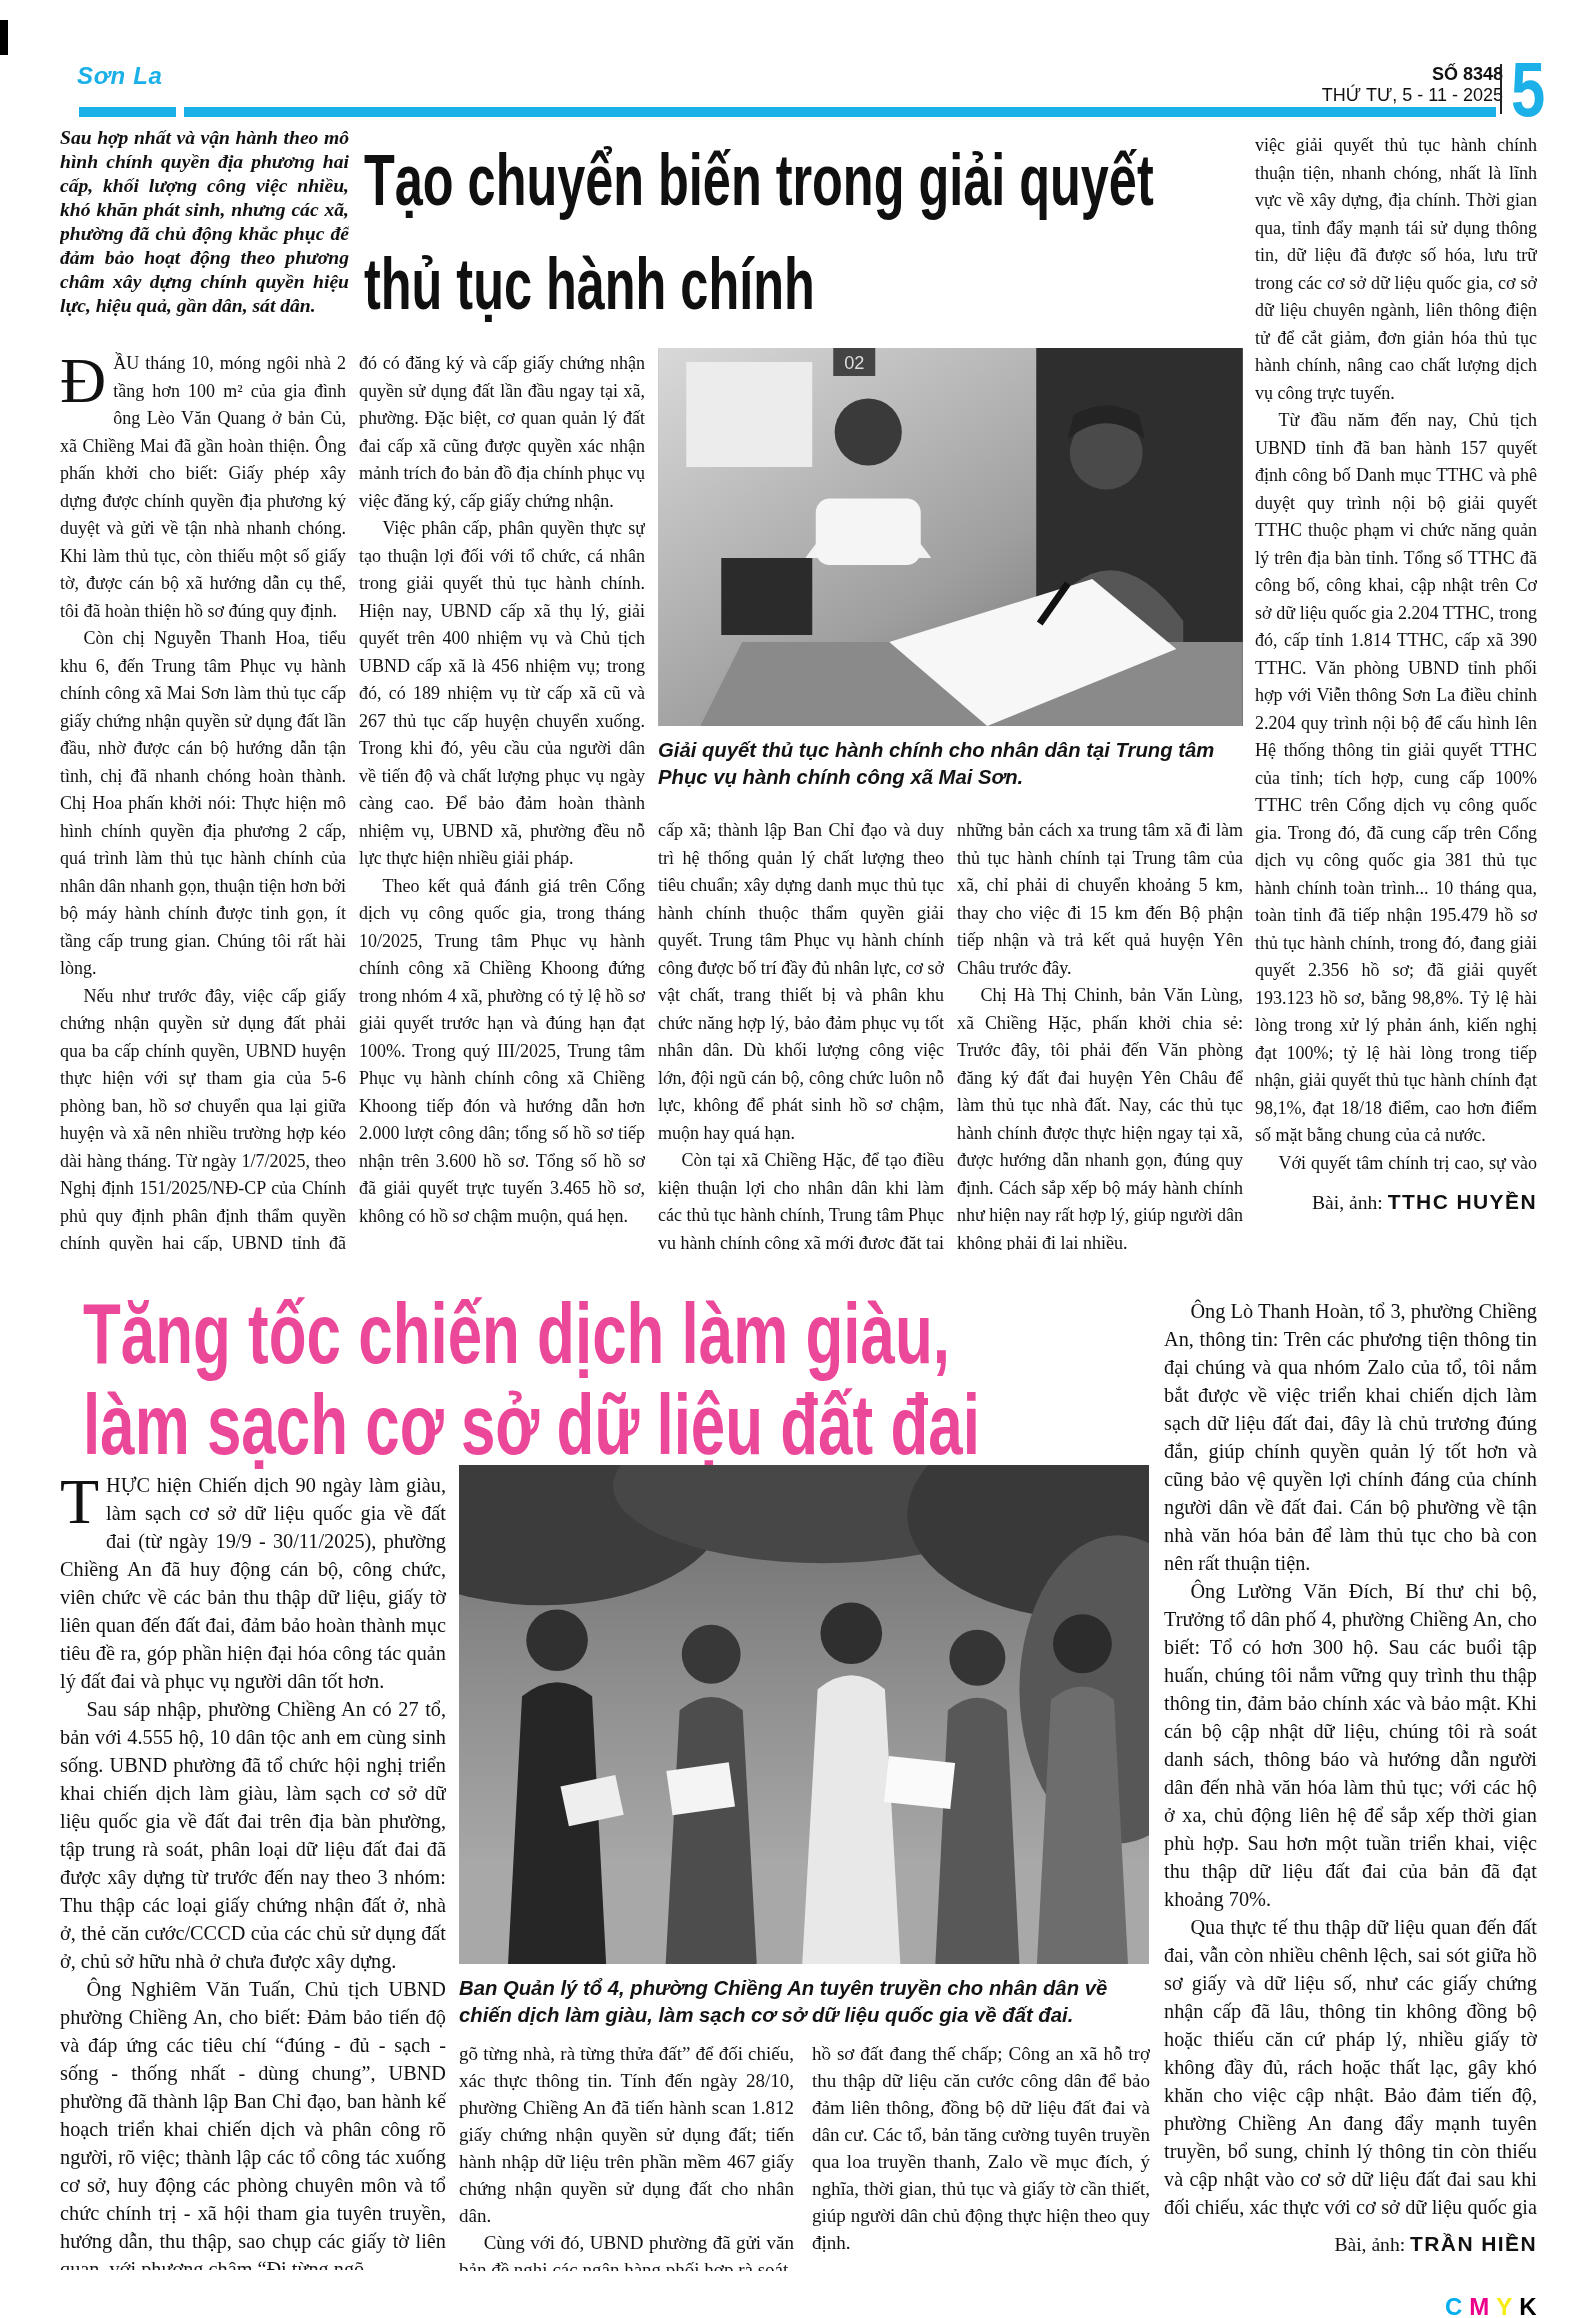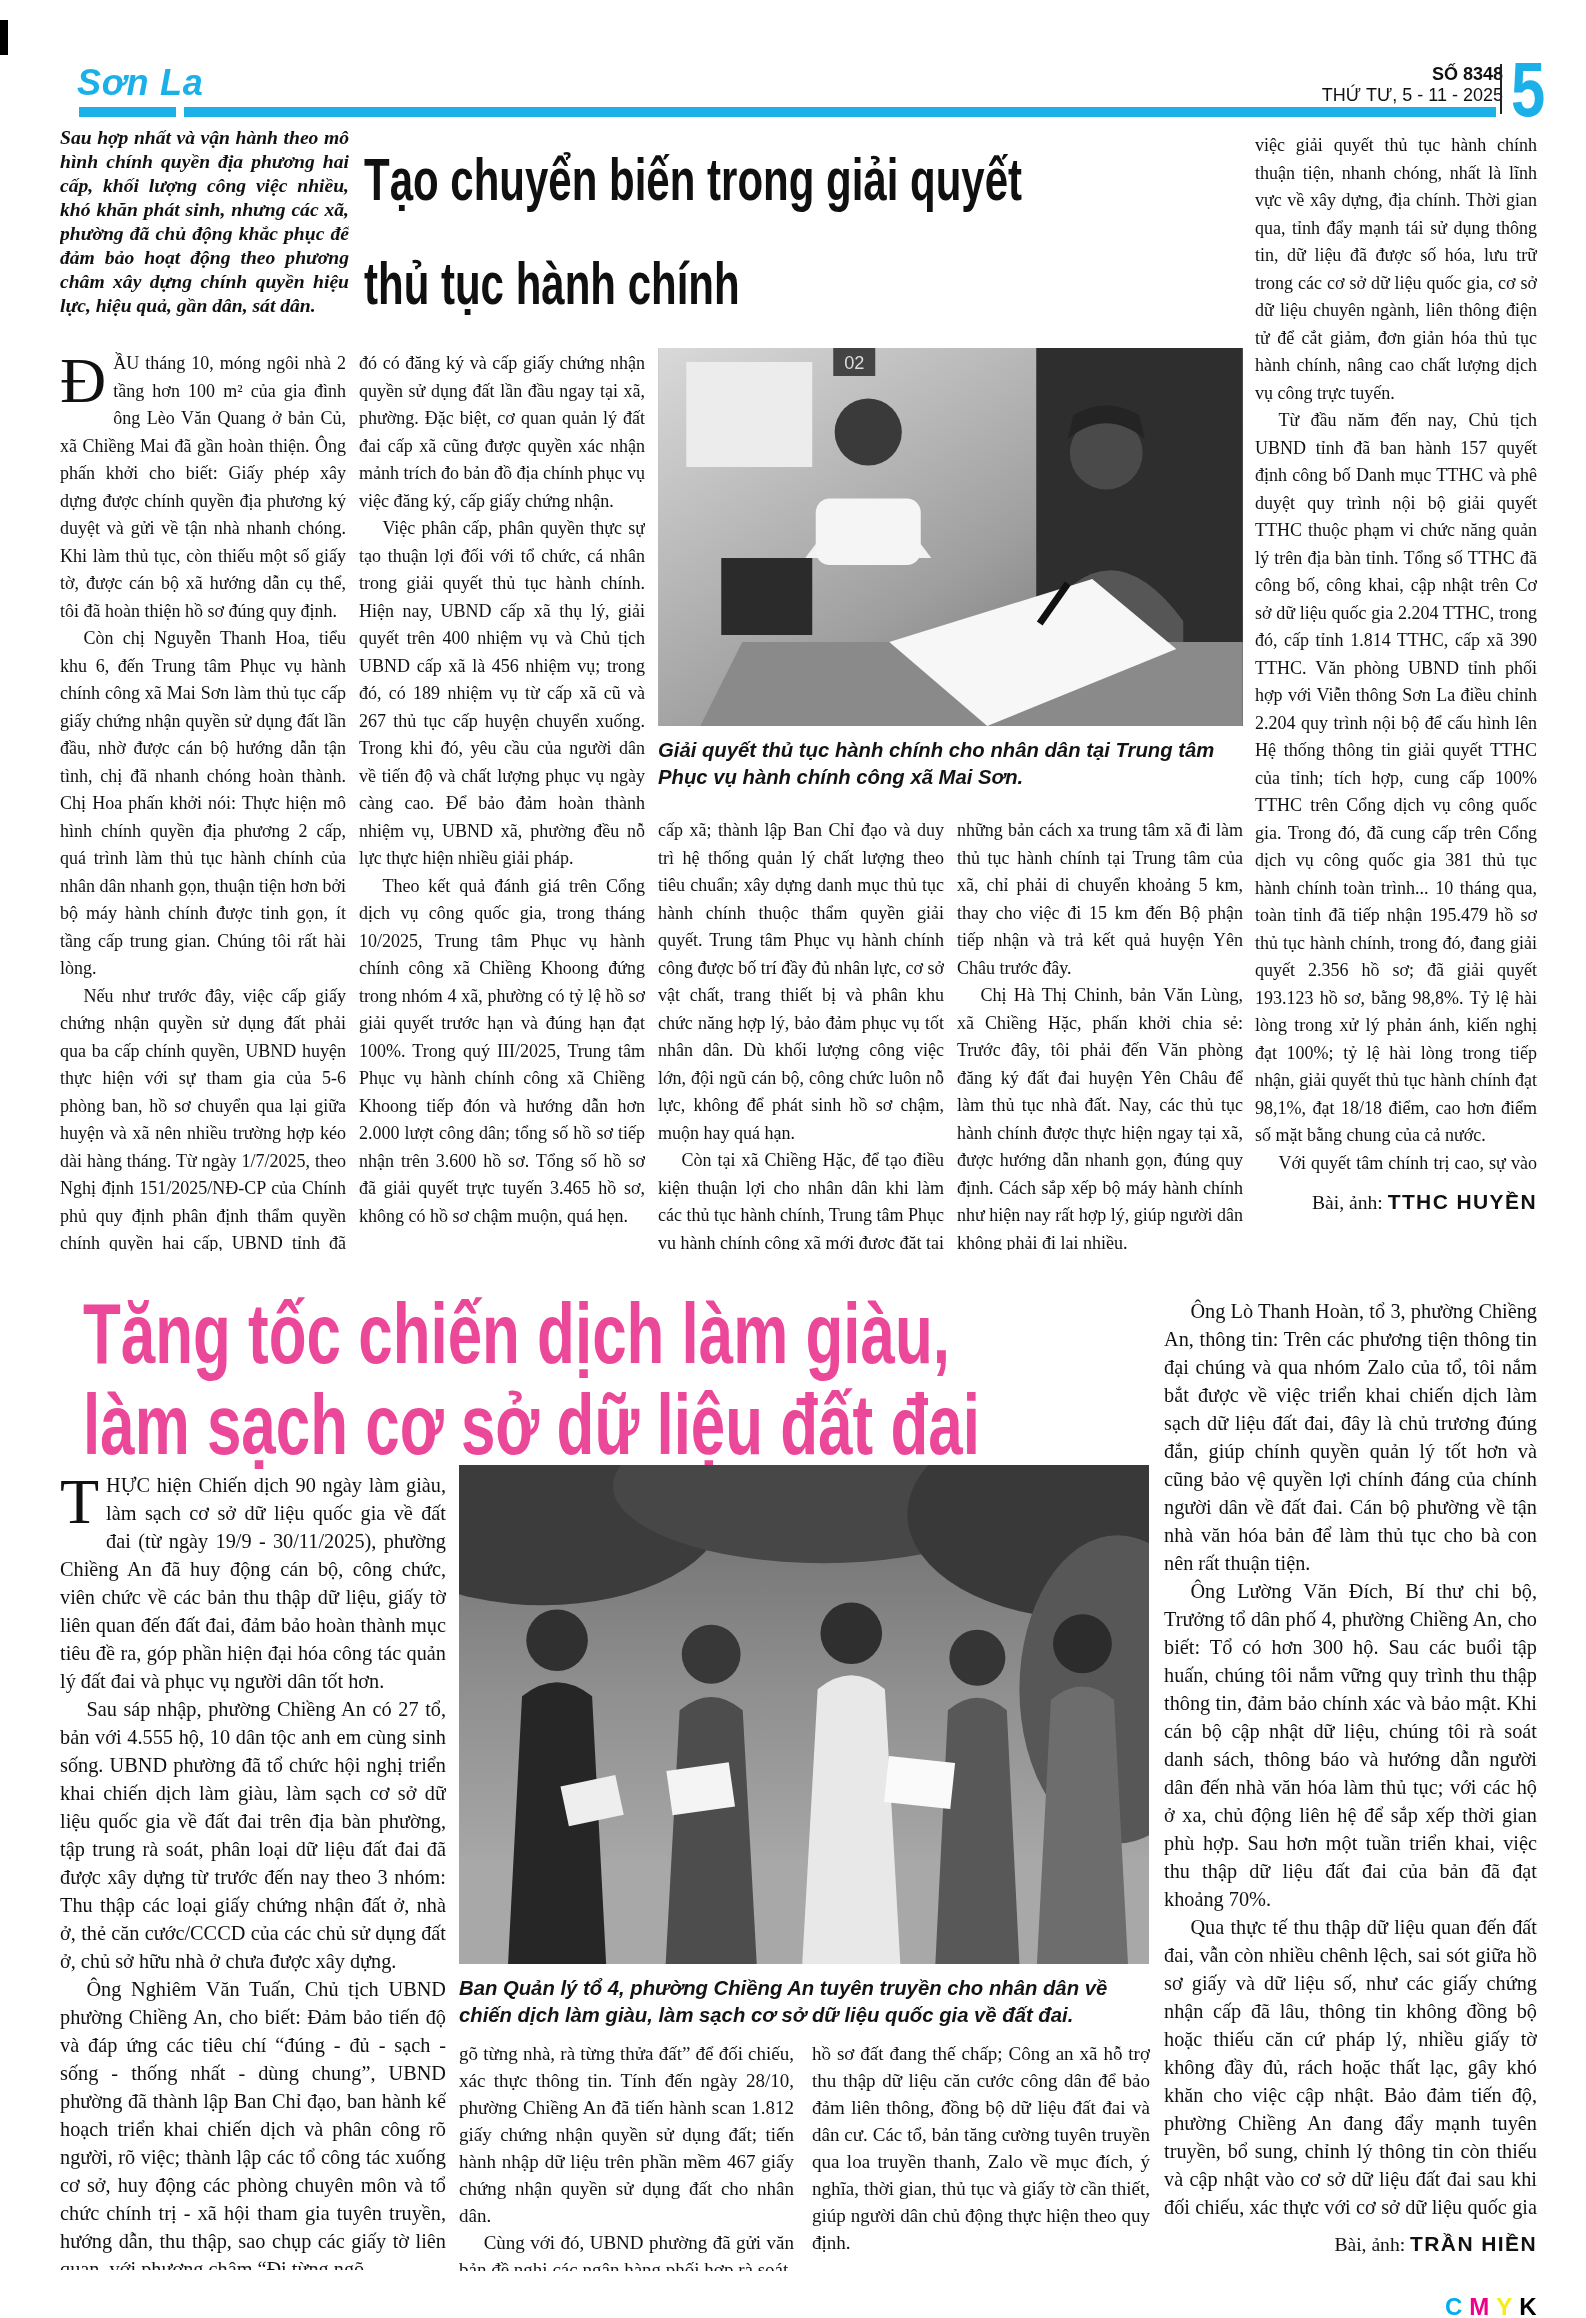--- a/index.html
+++ b/index.html
@@ -1,33 +1,33 @@
 <!DOCTYPE html>
 <html style="font-size:11.2px"><head>
 <meta charset="utf-8">
 <style>
   html,body{margin:0;padding:0;background:#e8e8e8;}
   #page{position:relative;width:1587px;height:2319px;background:#ffffff;overflow:hidden;
         font-family:"Liberation Serif",serif;color:#111;}
   .abs{position:absolute;}
   
   .brand{font-family:"Liberation Sans",sans-serif;font-weight:bold;font-style:italic;
-         font-size:36px;color:#1cb0e8;letter-spacing:0.7px;}
+         font-size:24px;color:#1cb0e8;letter-spacing:0.7px;}
   .issue-block{text-align:right;font-family:"Liberation Sans",sans-serif;color:#111;}
   .issue-no{font-weight:bold;font-size:18px;line-height:21px;}
   .issue-date{font-size:18px;line-height:21px;}
   .pgnum{font-family:"Liberation Sans",sans-serif;color:#1cb0e8;font-size:77px;font-weight:bold;
          line-height:64px;transform:scaleX(0.8);transform-origin:left top;}
   .rule{background:#1cb0e8;height:9.8px;}
   .vline{width:2.1px;background:#222;}
   .print-mark{background:#000;}
   
   .hl{font-family:"Liberation Sans",sans-serif;font-weight:800;color:#101010;}
   .hl .line{display:inline-block;white-space:nowrap;transform:scaleX(0.70);transform-origin:0 50%;}
-  .hl1{font-size:60px;line-height:104px;}
+  .hl1{font-size:72px;line-height:104px;}
   .hl2{font-size:86px;line-height:91px;color:#ec4899;}
   .hl2 .line{transform:scaleX(0.72);}
   
   .intro{font-weight:bold;font-style:italic;font-size:19.6px;line-height:24px;text-align:justify;overflow:hidden;}
   
   .col{text-align:justify;overflow:hidden;}
   .col p{margin:0;text-indent:1.3em;}
   .col p.ni{text-indent:0;}
   .fs1{font-size:18px;line-height:27.5px;}
   .fs2{font-size:20.3px;line-height:28px;}

